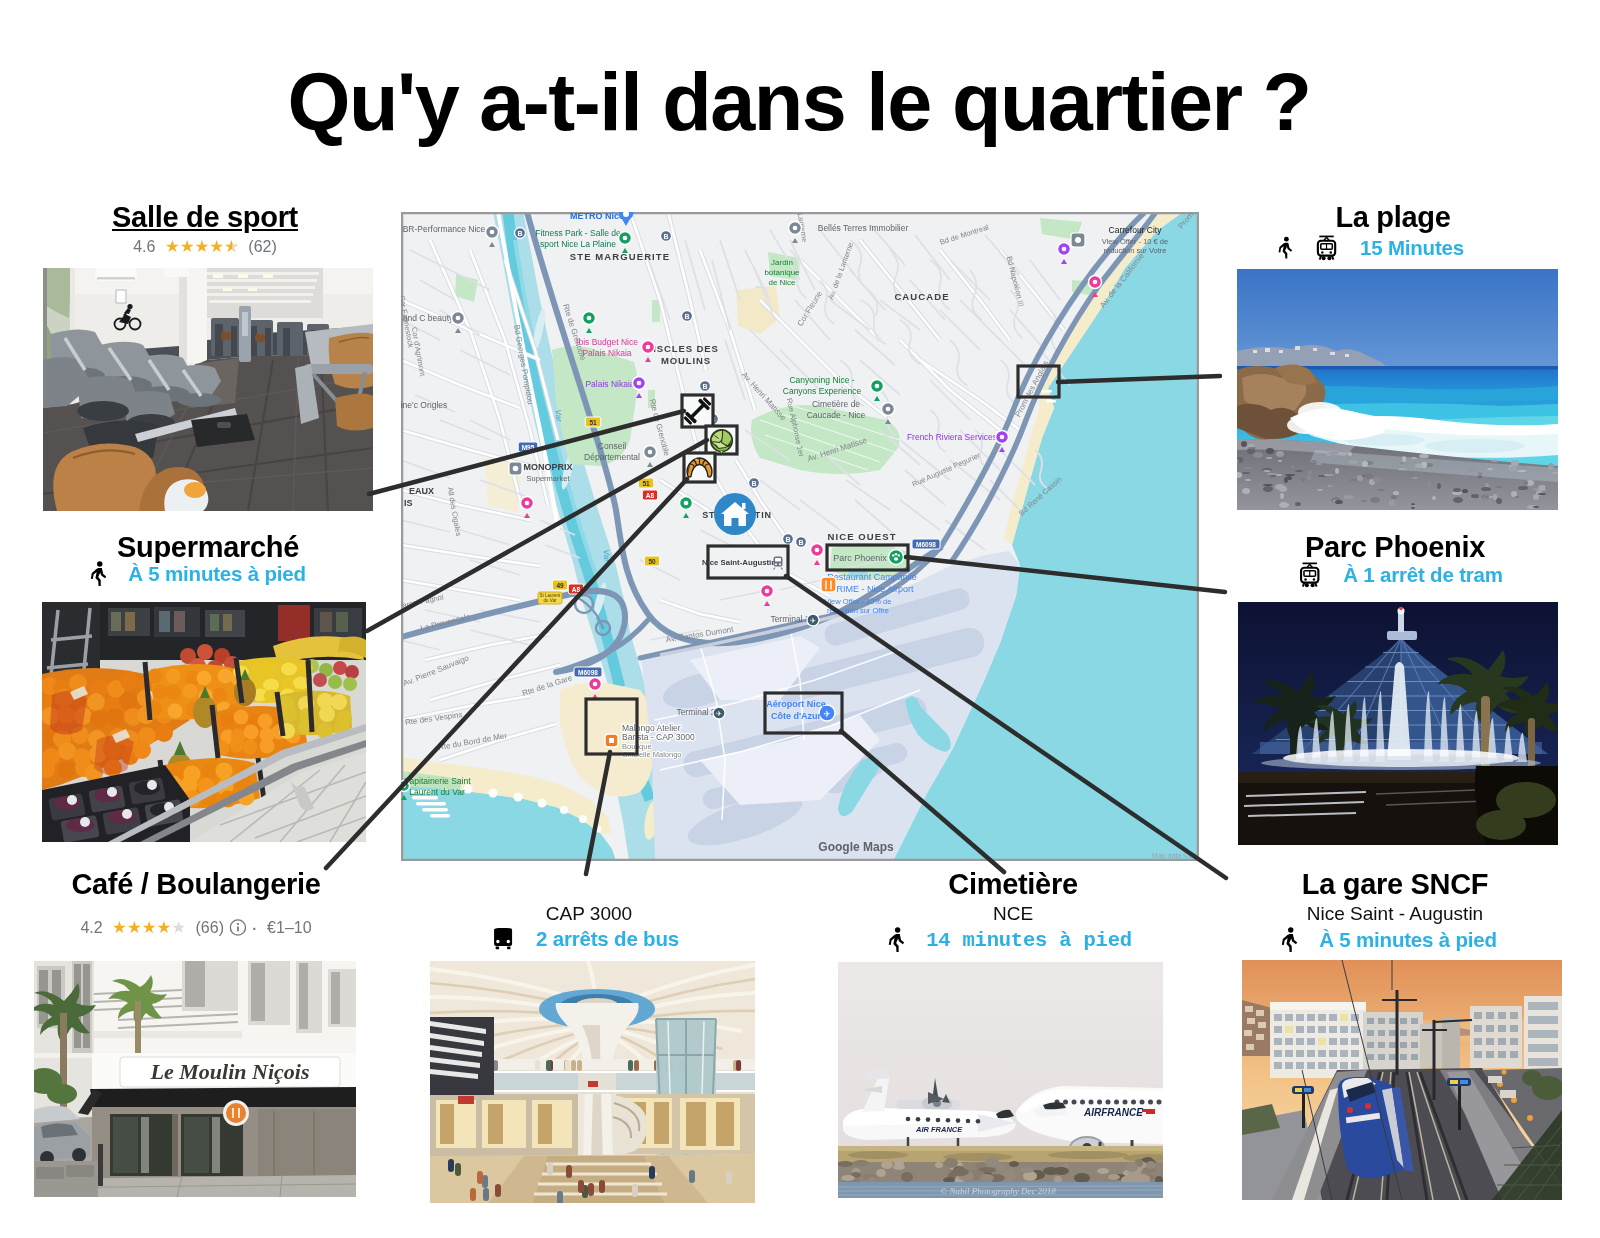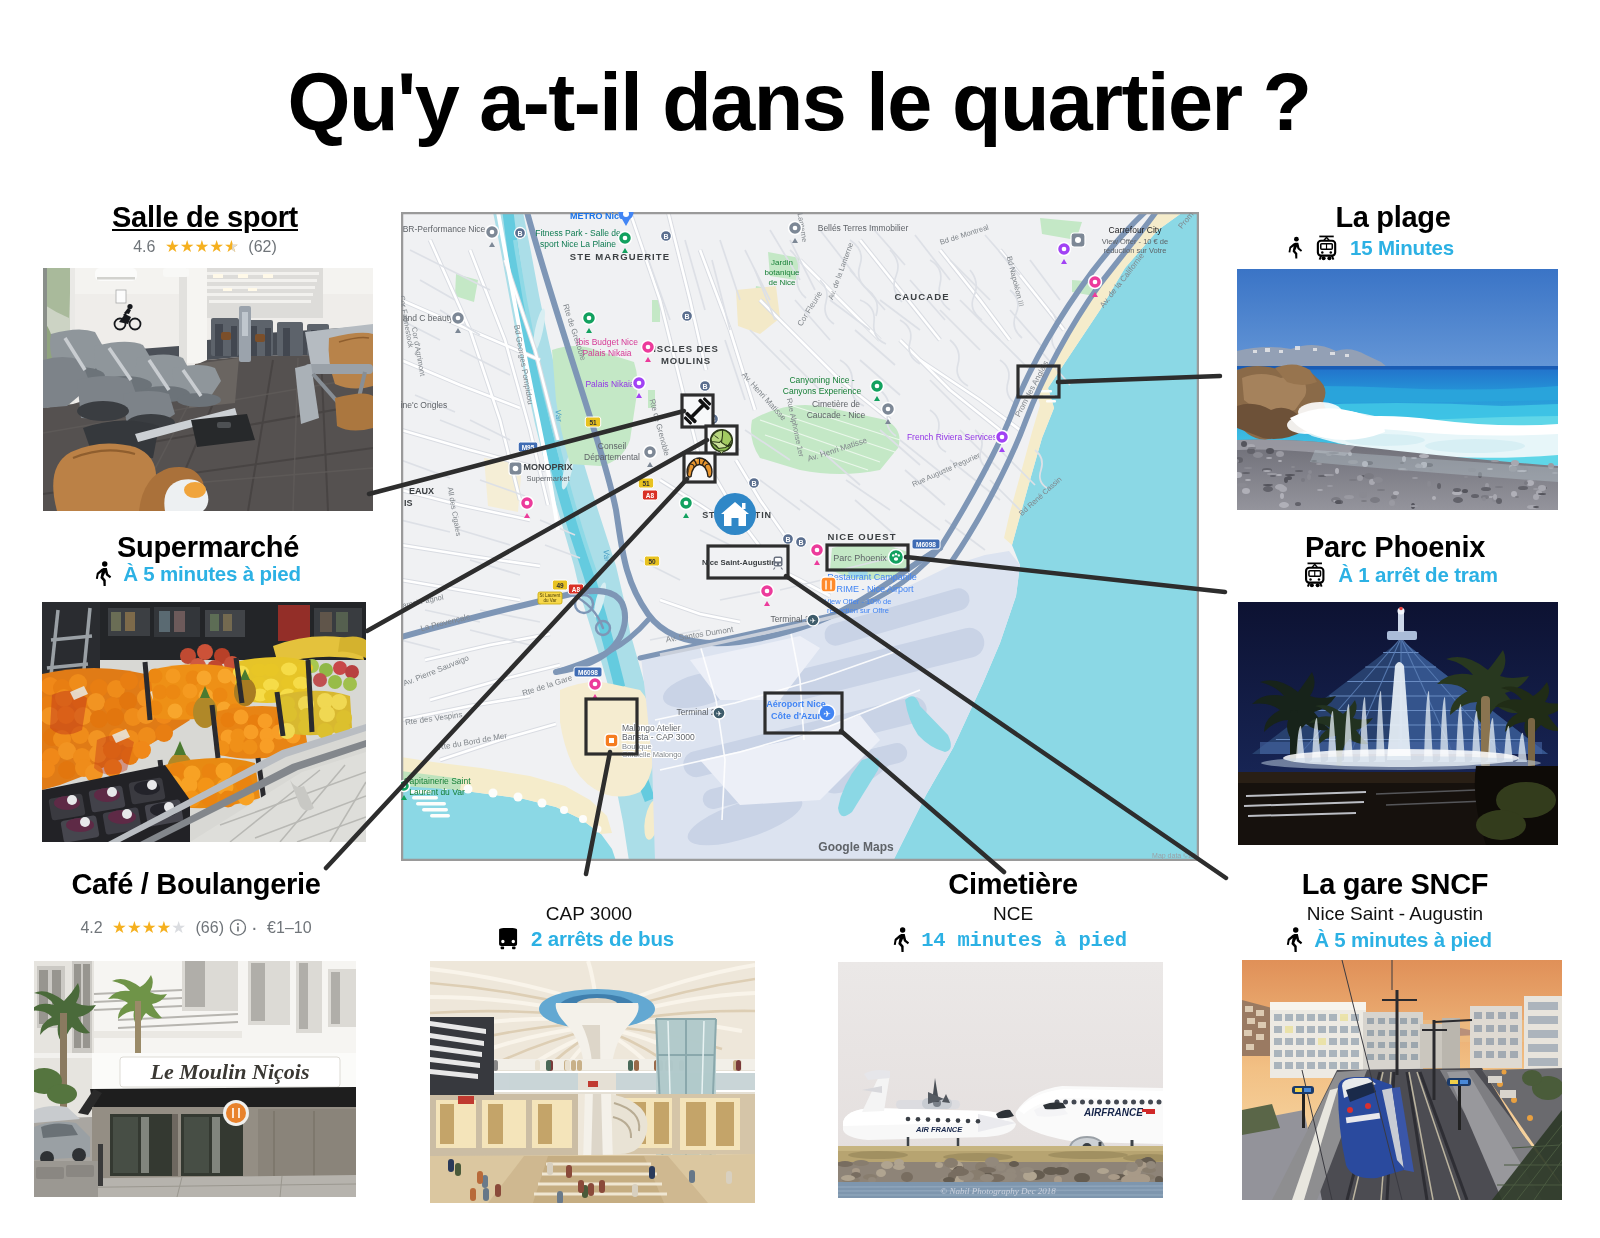--- a/index.html
+++ b/index.html
@@ -5,21 +5,21 @@
   html,body{margin:0;padding:0;}
   body{width:1600px;height:1238px;position:relative;background:#ffffff;
        font-family:"Liberation Sans",sans-serif;overflow:hidden;}
   .abs{position:absolute;}
   .ttl{position:absolute;font-weight:700;font-size:29px;color:#000;
        white-space:nowrap;transform:translateX(-50%);letter-spacing:-0.3px;}
   .sub{position:absolute;font-size:19px;color:#101010;white-space:nowrap;
        transform:translateX(-50%);}
   .blue{position:absolute;font-weight:700;font-size:20.5px;color:#2cb1e4;
        white-space:nowrap;transform:translateX(-50%);display:flex;
-       align-items:center;gap:11px;letter-spacing:-0.2px;justify-content:flex-end;}
+       align-items:center;gap:21px;letter-spacing:-0.2px;justify-content:flex-end;}
   .rate{position:absolute;font-size:16px;color:#70757a;white-space:nowrap;
        transform:translateX(-50%);display:flex;align-items:center;gap:5px;justify-content:flex-end;}
   .stars{color:#f5b01f;font-size:16.5px;letter-spacing:0px;}
   .ph{position:absolute;}
   .ph svg{display:block;}
 </style>
 </head>
 <body>
 
 <div class="ttl" style="left:799px;top:56px;font-size:81px;letter-spacing:-1.5px;">Qu'y a-t-il dans le quartier&nbsp;?</div>

